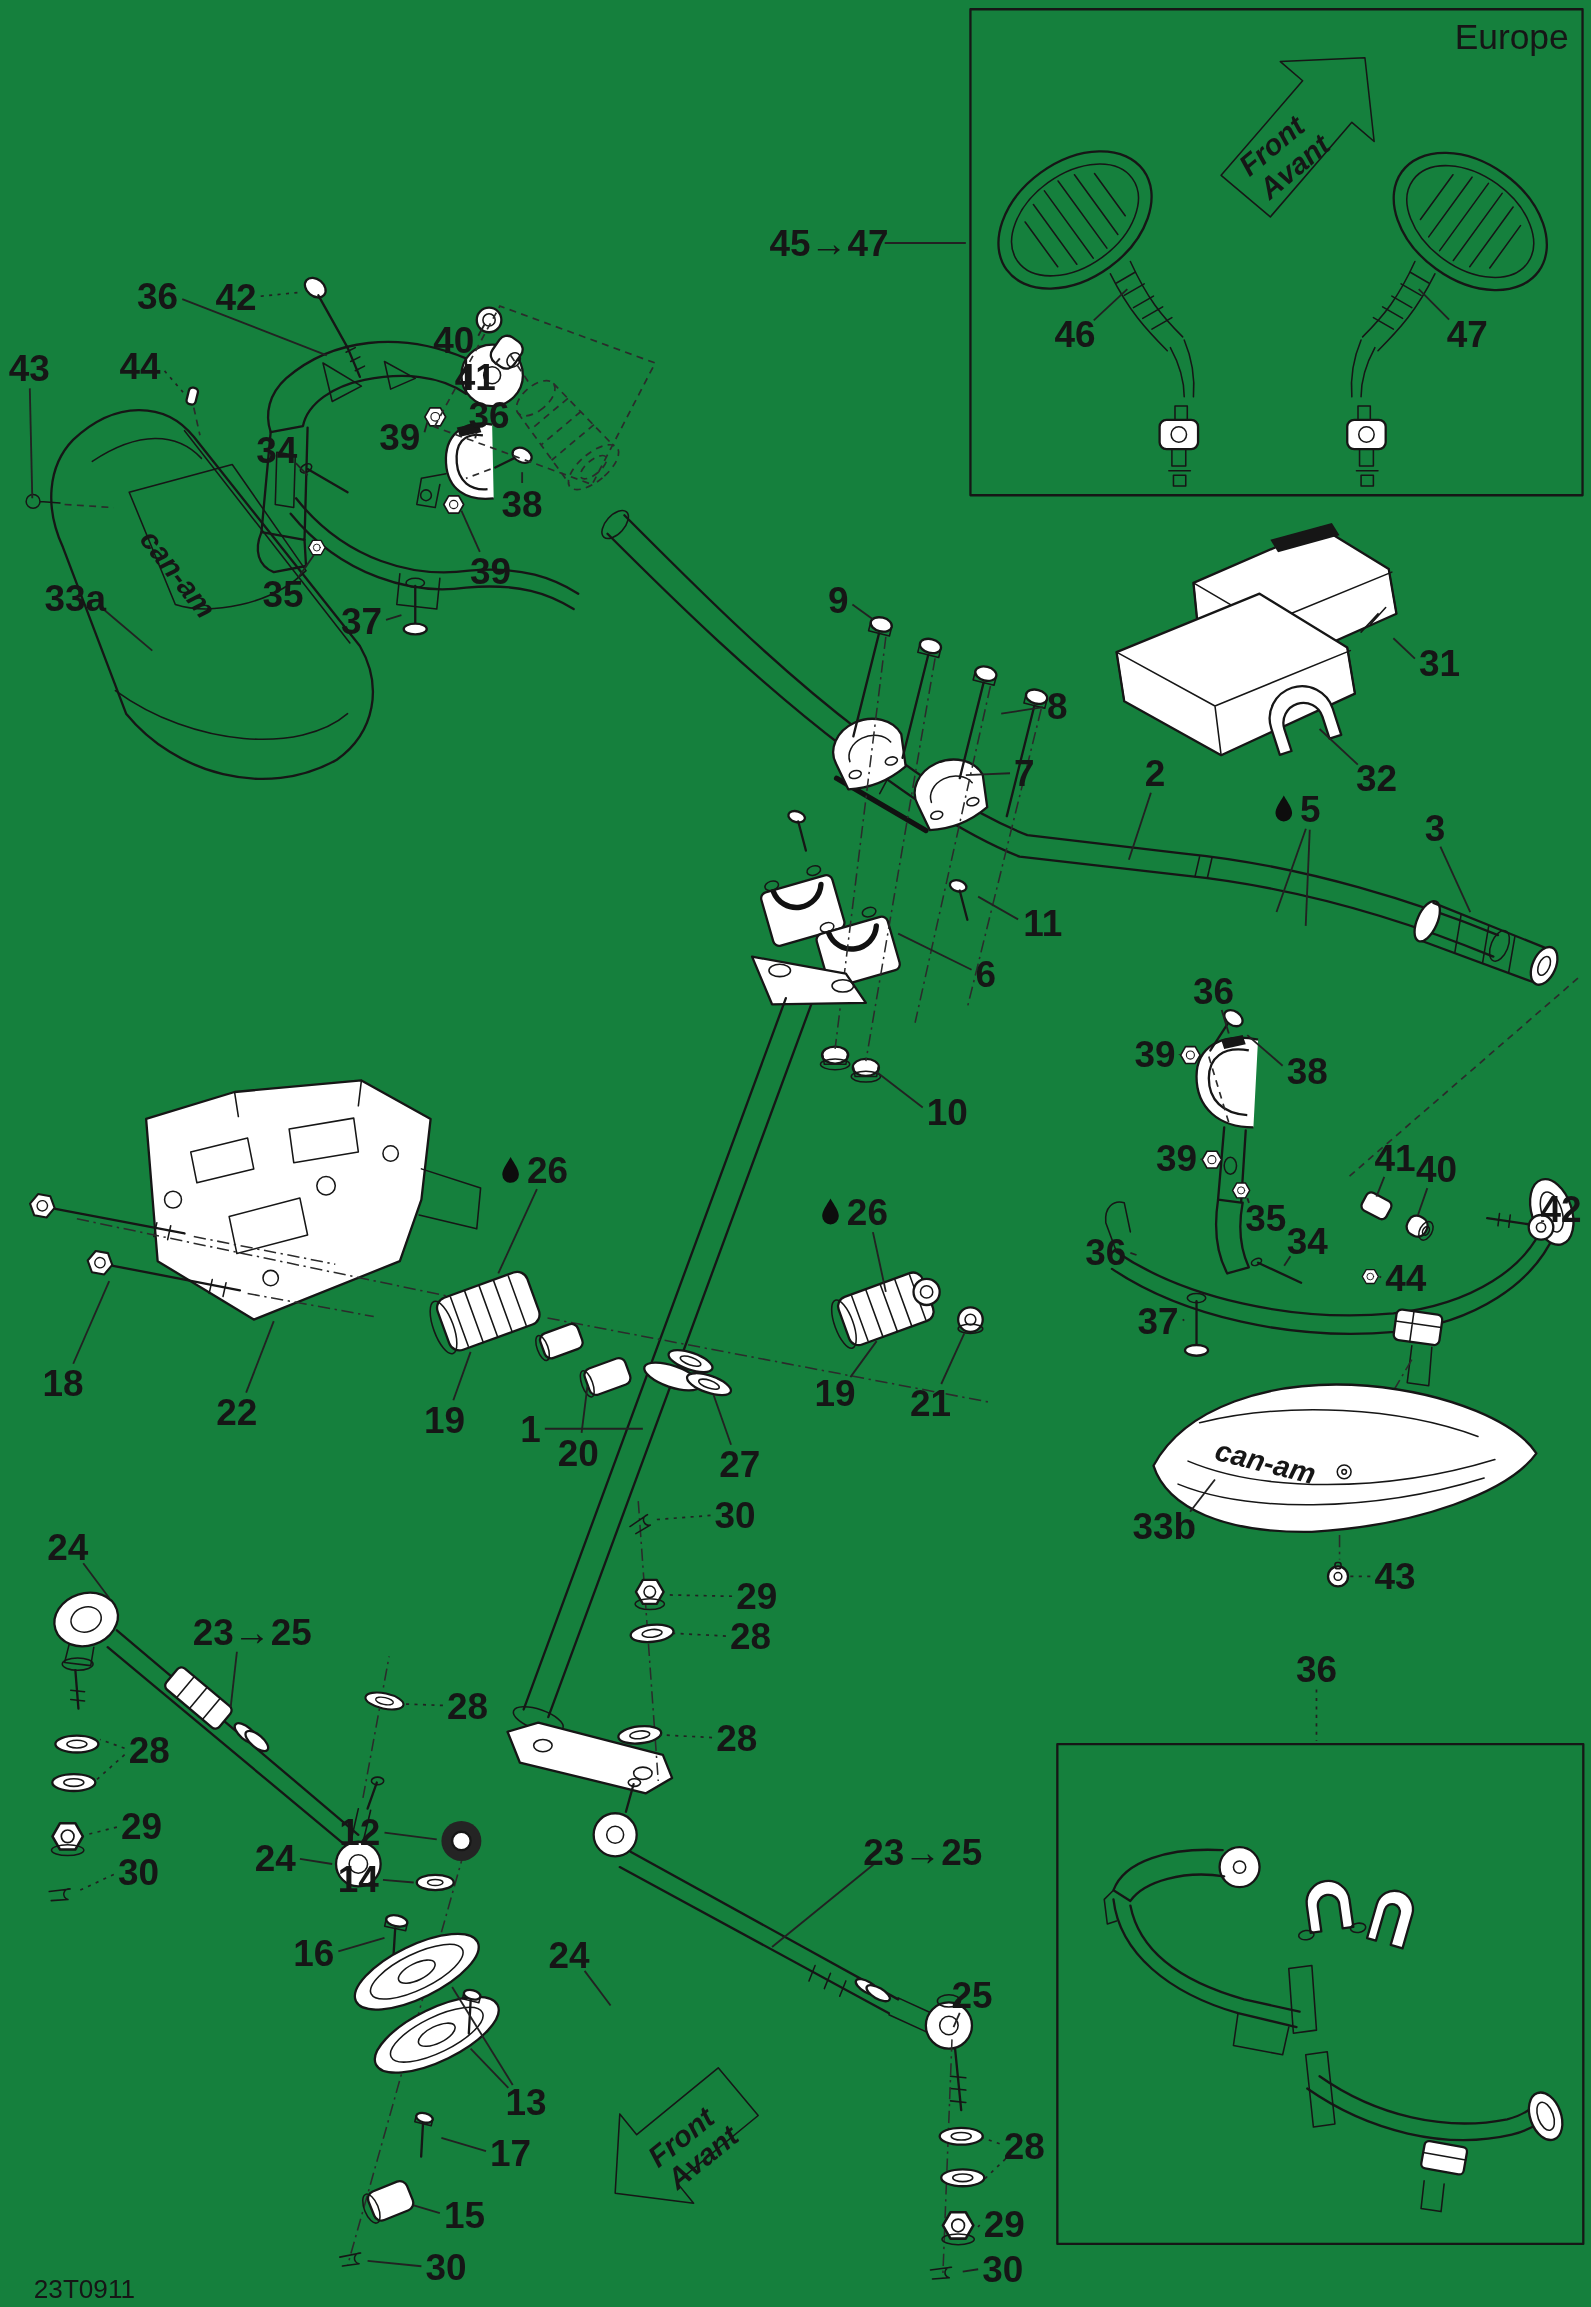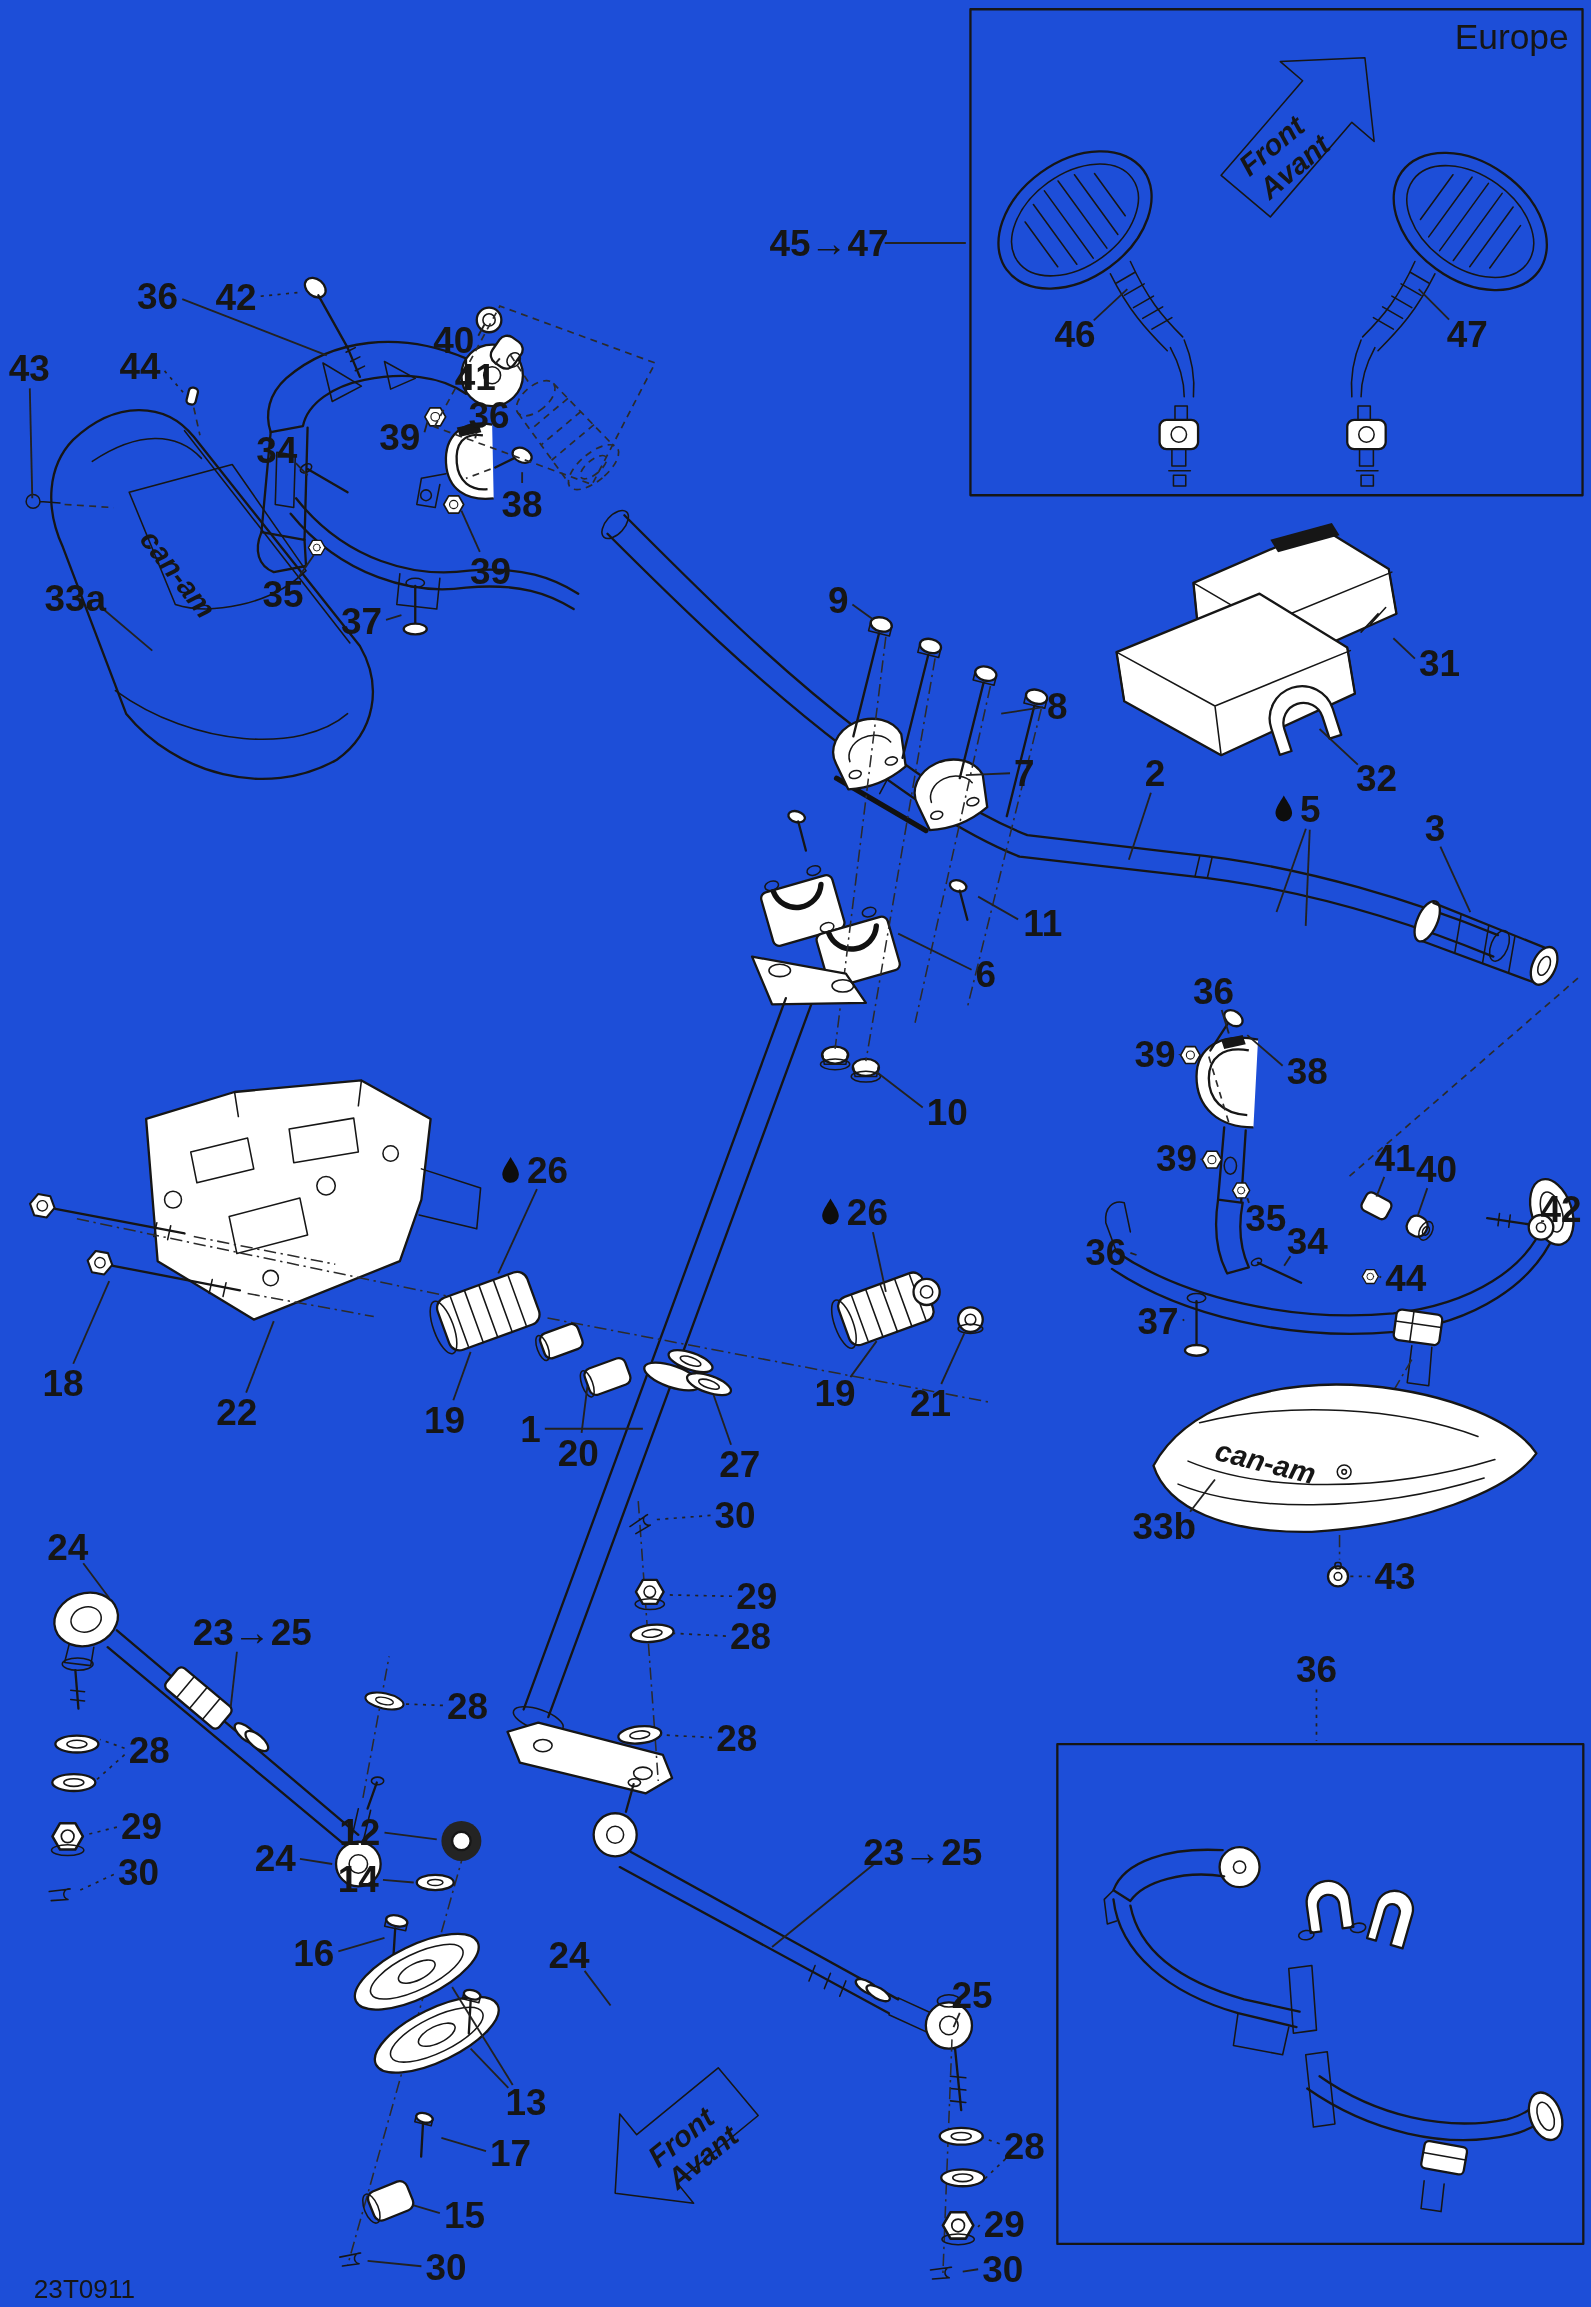--- a/index.html
+++ b/index.html
@@ -1,16 +1,16 @@
 <!DOCTYPE html>
 <html style="font-size:12.3px"><head>
 <meta charset="utf-8">
 <style>
   html,body{margin:0;padding:0;background:#ffffff;}
-  .canvas{position:relative;width:1591px;height:2307px;background:#1d4ed8;overflow:hidden;}
+  .canvas{position:relative;width:1591px;height:2307px;background:#15803d;overflow:hidden;}
   svg{display:block;}
   .ol{stroke:#161616;fill:none;stroke-width:3;stroke-linecap:round;stroke-linejoin:round;}
   .ol2{stroke:#161616;fill:none;stroke-width:2;stroke-linecap:round;stroke-linejoin:round;}
   .olf{stroke:#161616;fill:#ffffff;stroke-width:3;stroke-linejoin:round;}
   .ink{fill:#161616;stroke:none;}
   .thick{stroke:#111;stroke-width:7;fill:none;stroke-linecap:round;}
   .dd{stroke:#2b2b2b;stroke-width:2;fill:none;stroke-dasharray:16 6 3 6;}
   .dsh{stroke:#2b2b2b;stroke-width:2.2;fill:none;stroke-dasharray:9 7;}
   .leader{stroke:#222;stroke-width:2.4;fill:none;}
   .leader.dash{stroke-dasharray:4 7;stroke-width:2.2;}

